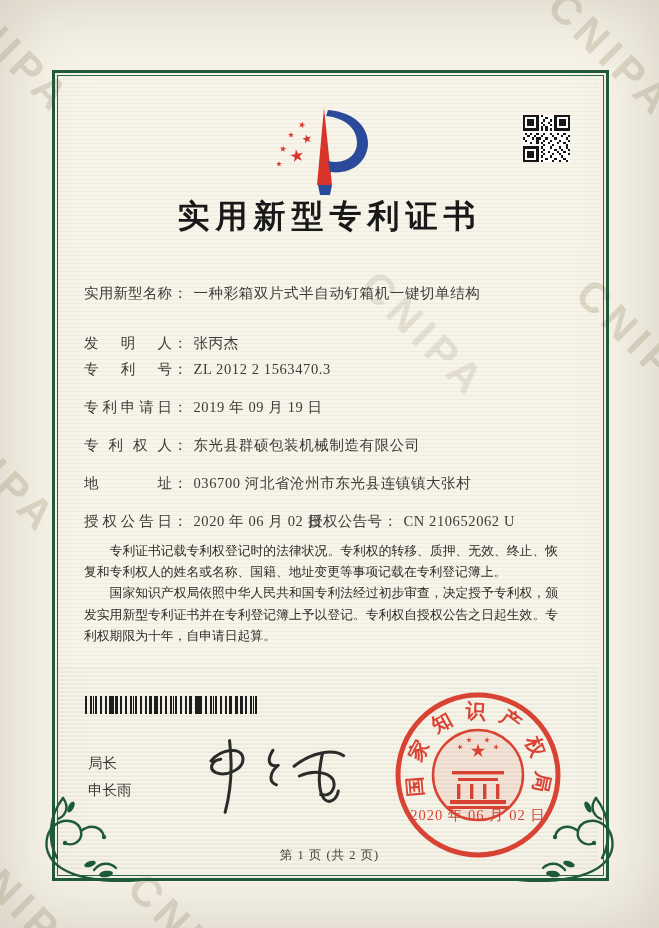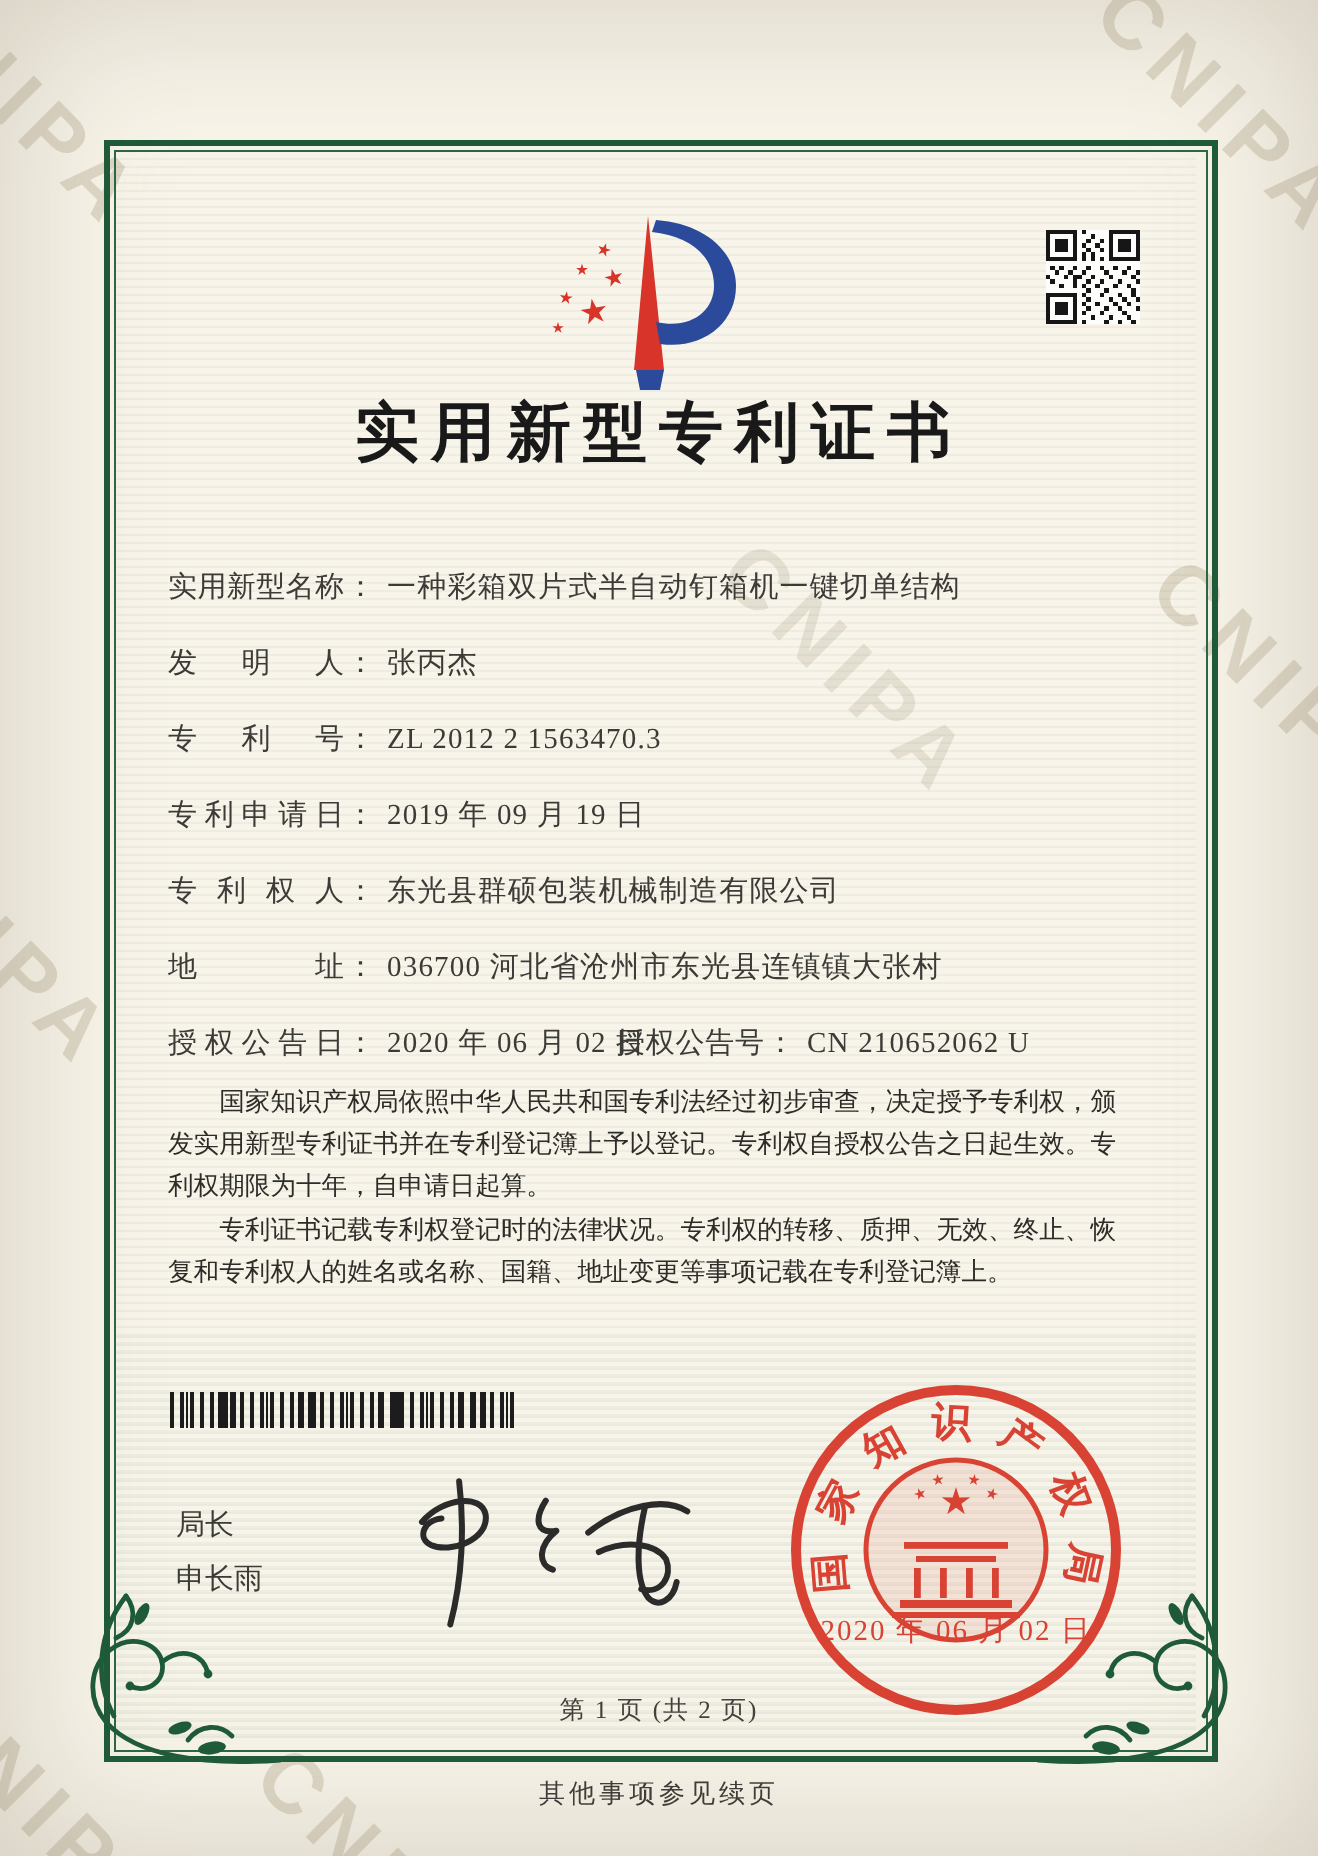--- a/index.html
+++ b/index.html
@@ -211,21 +211,21 @@
         <rect x="19" y="20" width="1" height="1"></rect>
     </g>
   </svg>
 
   <div class="title">实用新型专利证书</div>
 
   <div class="fields">
     <div class="frow" style="top:0;">
       <span class="flabel">实用新型名称</span><span class="fcolon">：</span><span class="fvalue">一种彩箱双片式半自动钉箱机一键切单结构</span>
     </div>
-    <div class="frow" style="top:38px;">
+    <div class="frow" style="top:50px;">
       <span class="flabel">发明人</span><span class="fcolon">：</span><span class="fvalue">张丙杰</span>
     </div>
     <div class="frow" style="top:76px;">
       <span class="flabel">专利号</span><span class="fcolon">：</span><span class="fvalue">ZL 2012 2 1563470.3</span>
     </div>
     <div class="frow" style="top:114px;">
       <span class="flabel">专利申请日</span><span class="fcolon">：</span><span class="fvalue">2019 年 09 月 19 日</span>
     </div>
     <div class="frow" style="top:152px;">
       <span class="flabel">专利权人</span><span class="fcolon">：</span><span class="fvalue">东光县群硕包装机械制造有限公司</span>
@@ -235,22 +235,22 @@
     </div>
     <div class="frow" style="top:228px;">
       <span class="flabel">授权公告日</span><span class="fcolon">：</span><span class="fvalue">2020 年 06 月 02 日</span>
       <span class="grant2">
         <span class="flabel">授权公告号</span><span class="fcolon">：</span><span class="fvalue">CN 210652062 U</span>
       </span>
     </div>
   </div>
 
   <div class="body-text">
+    <p>专利证书记载专利权登记时的法律状况。专利权的转移、质押、无效、终止、恢复和专利权人的姓名或名称、国籍、地址变更等事项记载在专利登记簿上。</p>
     <p>国家知识产权局依照中华人民共和国专利法经过初步审查，决定授予专利权，颁发实用新型专利证书并在专利登记簿上予以登记。专利权自授权公告之日起生效。专利权期限为十年，自申请日起算。</p>
-    <p>专利证书记载专利权登记时的法律状况。专利权的转移、质押、无效、终止、恢复和专利权人的姓名或名称、国籍、地址变更等事项记载在专利登记簿上。</p>
   </div>
 
   <div class="barcode"></div>
 
   <div class="officer">
     <div>局长</div>
     <div>申长雨</div>
   </div>
   <svg class="sig" width="168" height="80" viewBox="0 0 190 90">
     <g fill="none" stroke="#1b1b1b" stroke-width="3.4" stroke-linecap="round" stroke-linejoin="round" opacity=".92">
@@ -284,16 +284,15 @@
       <rect x="-8" y="9" width="3.4" height="15"></rect>
       <rect x="5" y="9" width="3.4" height="15"></rect>
       <rect x="18" y="9" width="3.4" height="15"></rect>
       <rect x="-28" y="25" width="56" height="4"></rect>
       <rect x="-32" y="31" width="64" height="3"></rect>
     </g>
     <text x="88" y="133" text-anchor="middle" font-size="14.5" fill="#d83a2b" letter-spacing="1">2020 年 06 月 02 日</text>
   </svg>
 
   <div class="pageno">第 1 页 (共 2 页)</div>
-  <div class="footnote">其他事项参见续页</div>
 
   <div class="vignette"></div>
 </div>
 
 </body></html>

